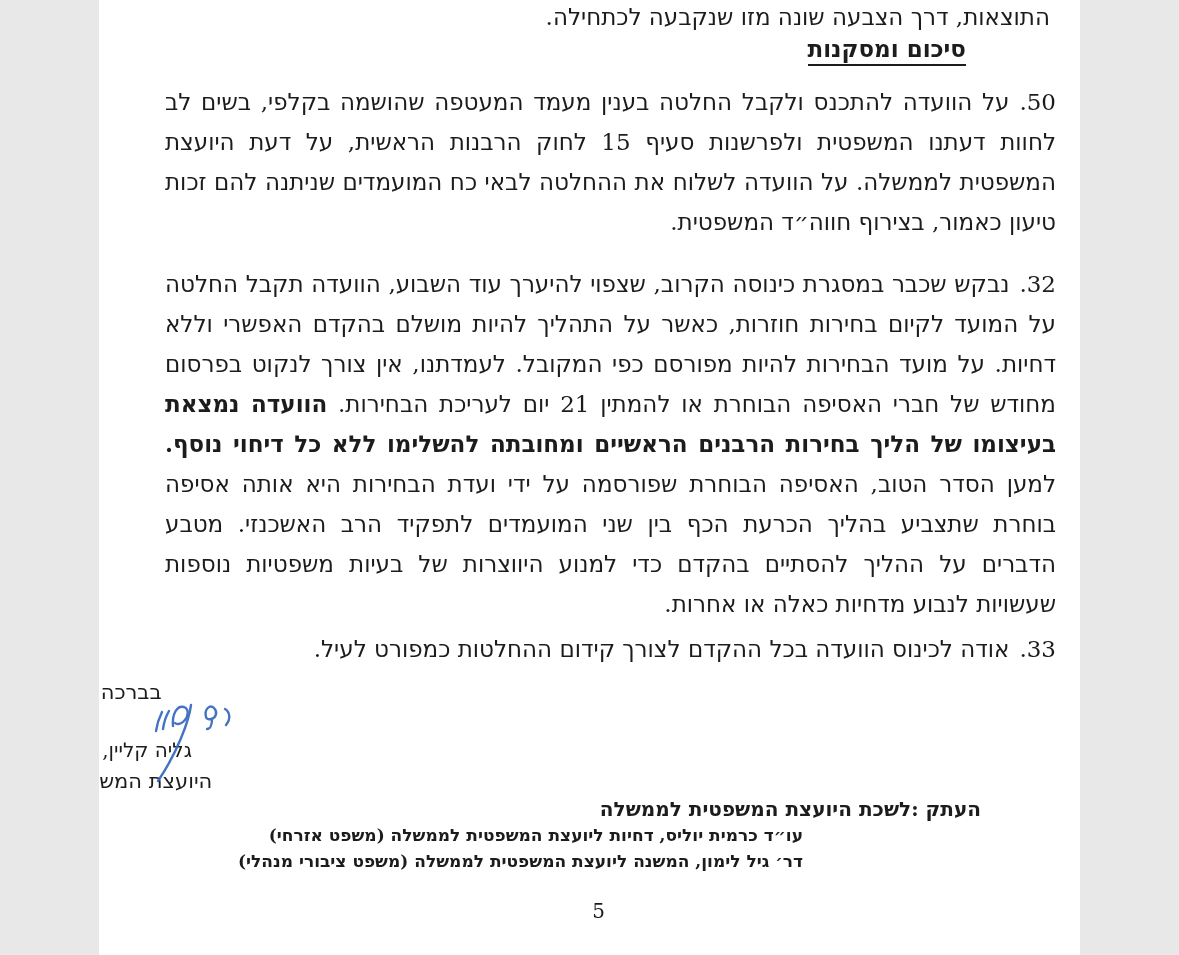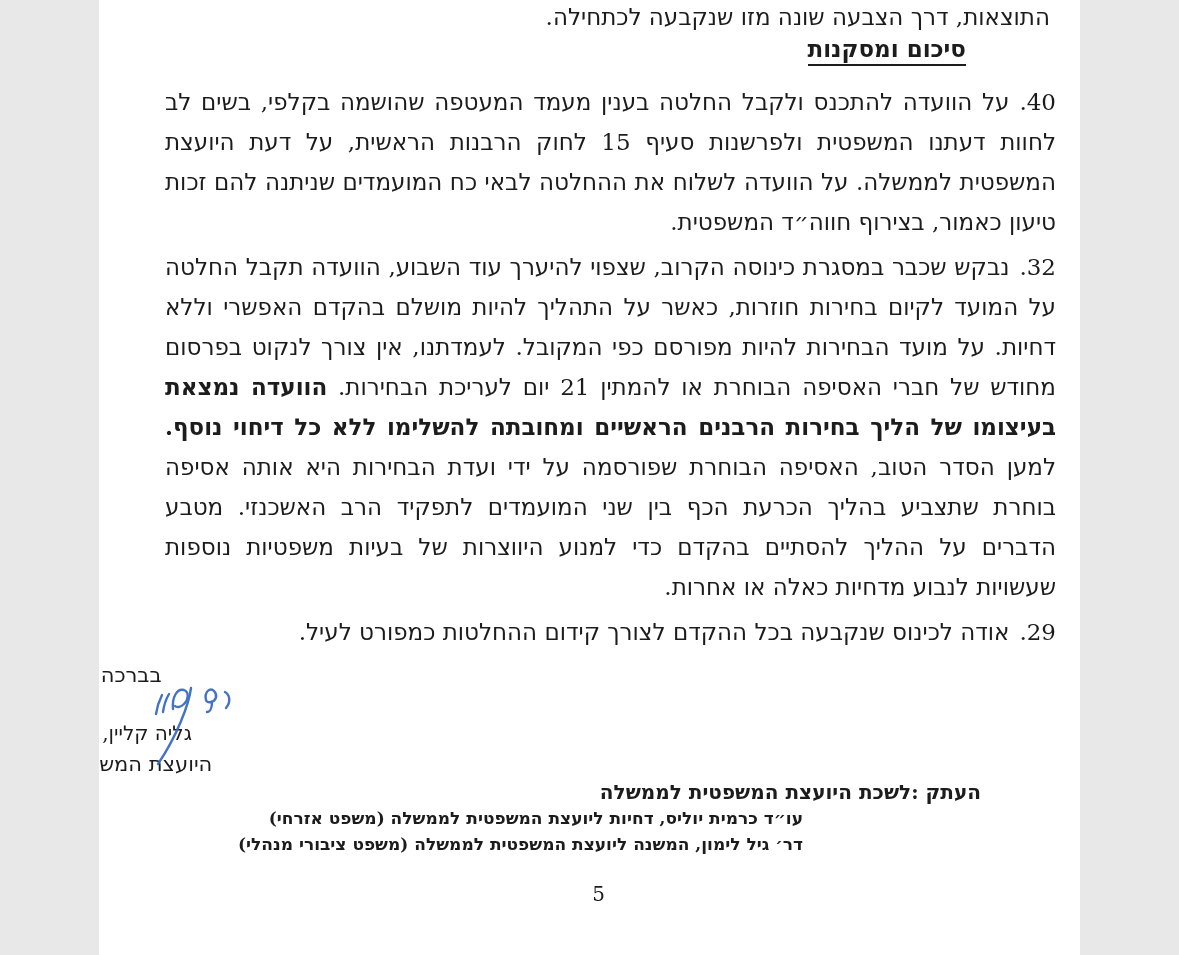--- a/index.html
+++ b/index.html
@@ -35,21 +35,21 @@
   .para{
     font-size:23px;
     line-height:40px;
     text-align:justify;
     text-justify:inter-word;
   }
   .para .num{margin-left:10px;}
   .para .run.bold{font-weight:bold;}
   .p30{margin-top:16px;}
   .p31{margin-top:6px;}
-  .p32{margin-top:5px;}
+  .p32{margin-top:22px;}
   .p33{margin-top:5px;}
   .sig-block{
     position:relative;
     width:230px;
     margin:8px 772px 0 0;
     text-align:left;
   }
   .sig-greeting{
     font-size:21px;
     line-height:30px;
@@ -96,30 +96,30 @@
 
 <div class="page">
 
   <div class="top-line">התוצאות, דרך הצבעה שונה מזו שנקבעה לכתחילה.</div>
 
   <div class="heading-wrap">
     <h2 class="heading">סיכום ומסקנות</h2>
   </div>
 
   <div class="para p30">
-    <span class="num">40.</span><span class="run">על הוועדה להתכנס ולקבל החלטה בענין מעמד המעטפה שהושמה בקלפי, בשים לב לחוות דעתנו המשפטית ולפרשנות סעיף 15 לחוק הרבנות הראשית, על דעת היועצת המשפטית לממשלה. על הוועדה לשלוח את ההחלטה לבאי כח המועמדים שניתנה להם זכות טיעון כאמור, בצירוף חווה״ד המשפטית.</span>
+    <span class="num">50.</span><span class="run">על הוועדה להתכנס ולקבל החלטה בענין מעמד המעטפה שהושמה בקלפי, בשים לב לחוות דעתנו המשפטית ולפרשנות סעיף 15 לחוק הרבנות הראשית, על דעת היועצת המשפטית לממשלה. על הוועדה לשלוח את ההחלטה לבאי כח המועמדים שניתנה להם זכות טיעון כאמור, בצירוף חווה״ד המשפטית.</span>
   </div>
 
 
   <div class="para p32">
     <span class="num">32.</span><span class="run">נבקש שכבר במסגרת כינוסה הקרוב, שצפוי להיערך עוד השבוע, הוועדה תקבל החלטה על המועד לקיום בחירות חוזרות, כאשר על התהליך להיות מושלם בהקדם האפשרי וללא דחיות. על מועד הבחירות להיות מפורסם כפי המקובל. לעמדתנו, אין צורך לנקוט בפרסום מחודש של חברי האסיפה הבוחרת או להמתין 21 יום לעריכת הבחירות. </span><span class="run bold">הוועדה נמצאת בעיצומו של הליך בחירות הרבנים הראשיים ומחובתה להשלימו ללא כל דיחוי נוסף.</span><span class="run"> למען הסדר הטוב, האסיפה הבוחרת שפורסמה על ידי ועדת הבחירות היא אותה אסיפה בוחרת שתצביע בהליך הכרעת הכף בין שני המועמדים לתפקיד הרב האשכנזי. מטבע הדברים על ההליך להסתיים בהקדם כדי למנוע היווצרות של בעיות משפטיות נוספות שעשויות לנבוע מדחיות כאלה או אחרות.</span>
   </div>
 
   <div class="para p33">
-    <span class="num">29.</span><span class="run">אודה לכינוס שנקבעה בכל ההקדם לצורך קידום ההחלטות כמפורט לעיל.</span>
+    <span class="num">33.</span><span class="run">אודה לכינוס הוועדה בכל ההקדם לצורך קידום ההחלטות כמפורט לעיל.</span>
   </div>
 
   <div class="sig-block">
     <div class="sig-greeting">בברכה,</div>
     <svg class="sig-svg" width="95" height="85" viewBox="0 0 95 85" fill="none">
       <g stroke="#3a6cc0" stroke-width="2.4" stroke-linecap="round" fill="none" opacity="0.95">
         <path d="M10,32 C11,25 13,19 16,13"></path>
         <path d="M17,30 C18,23 20,17 23,12"></path>
         <path d="M27,27 C26,15 31,6 38,8 C43,10 43,17 38,22 C35,25 31,26 29,24"></path>
         <path d="M45,6 C43,22 31,54 12,82"></path>

